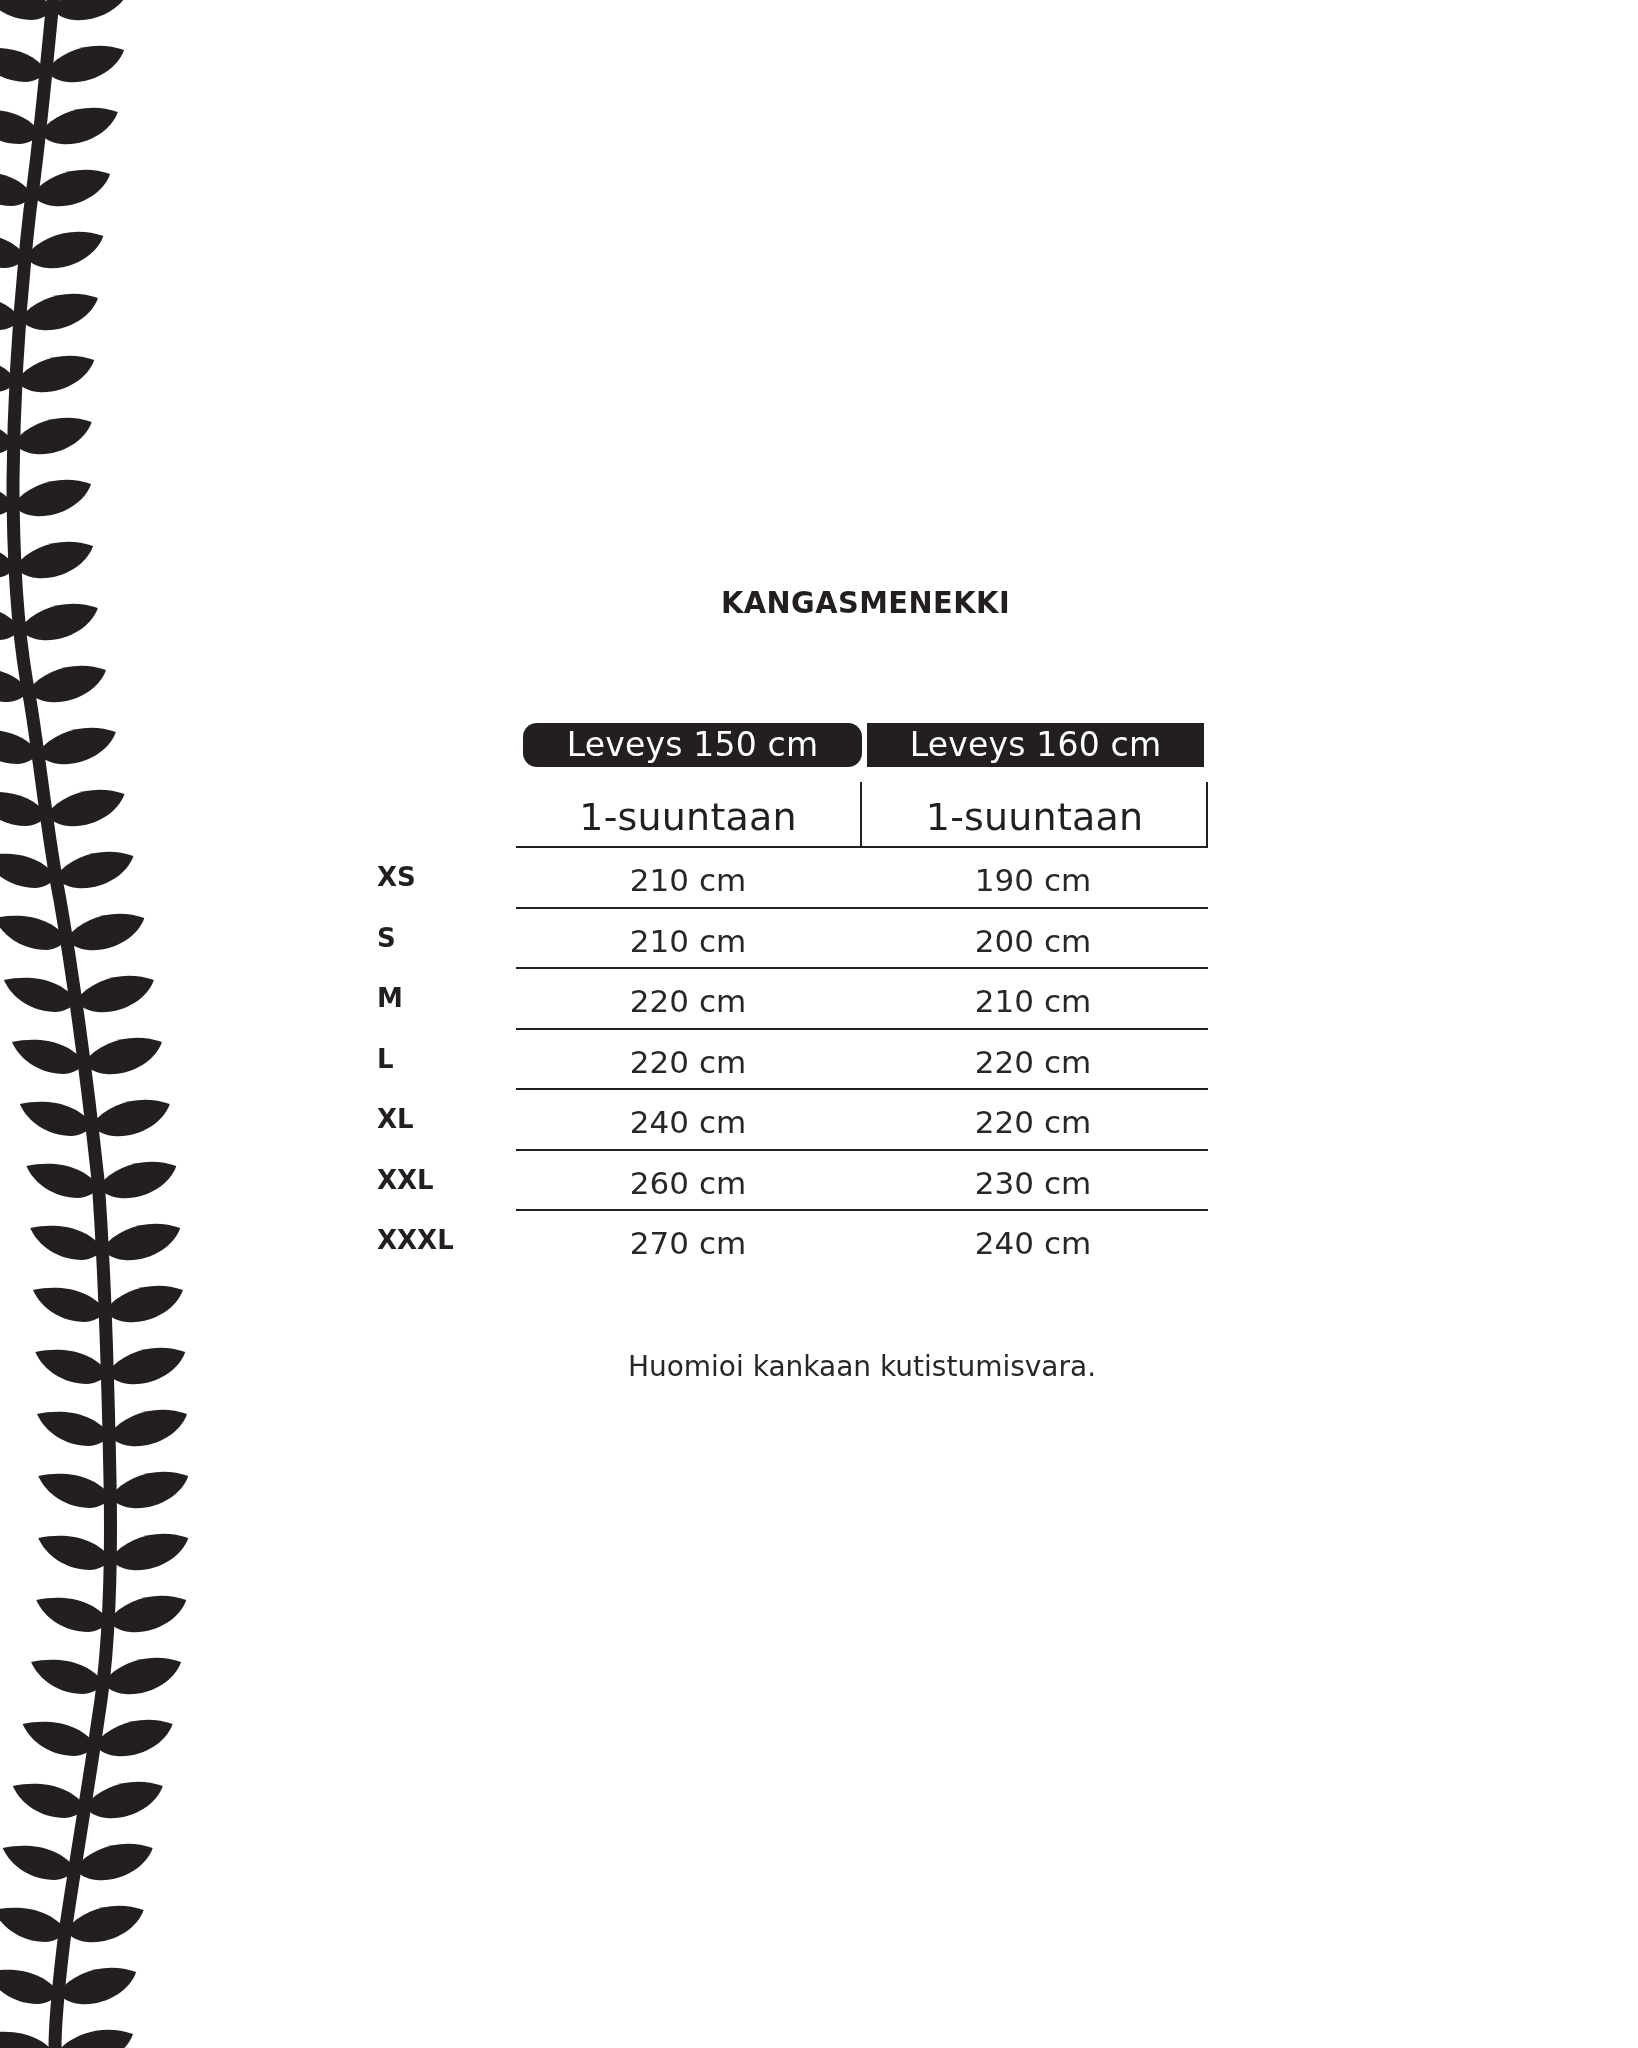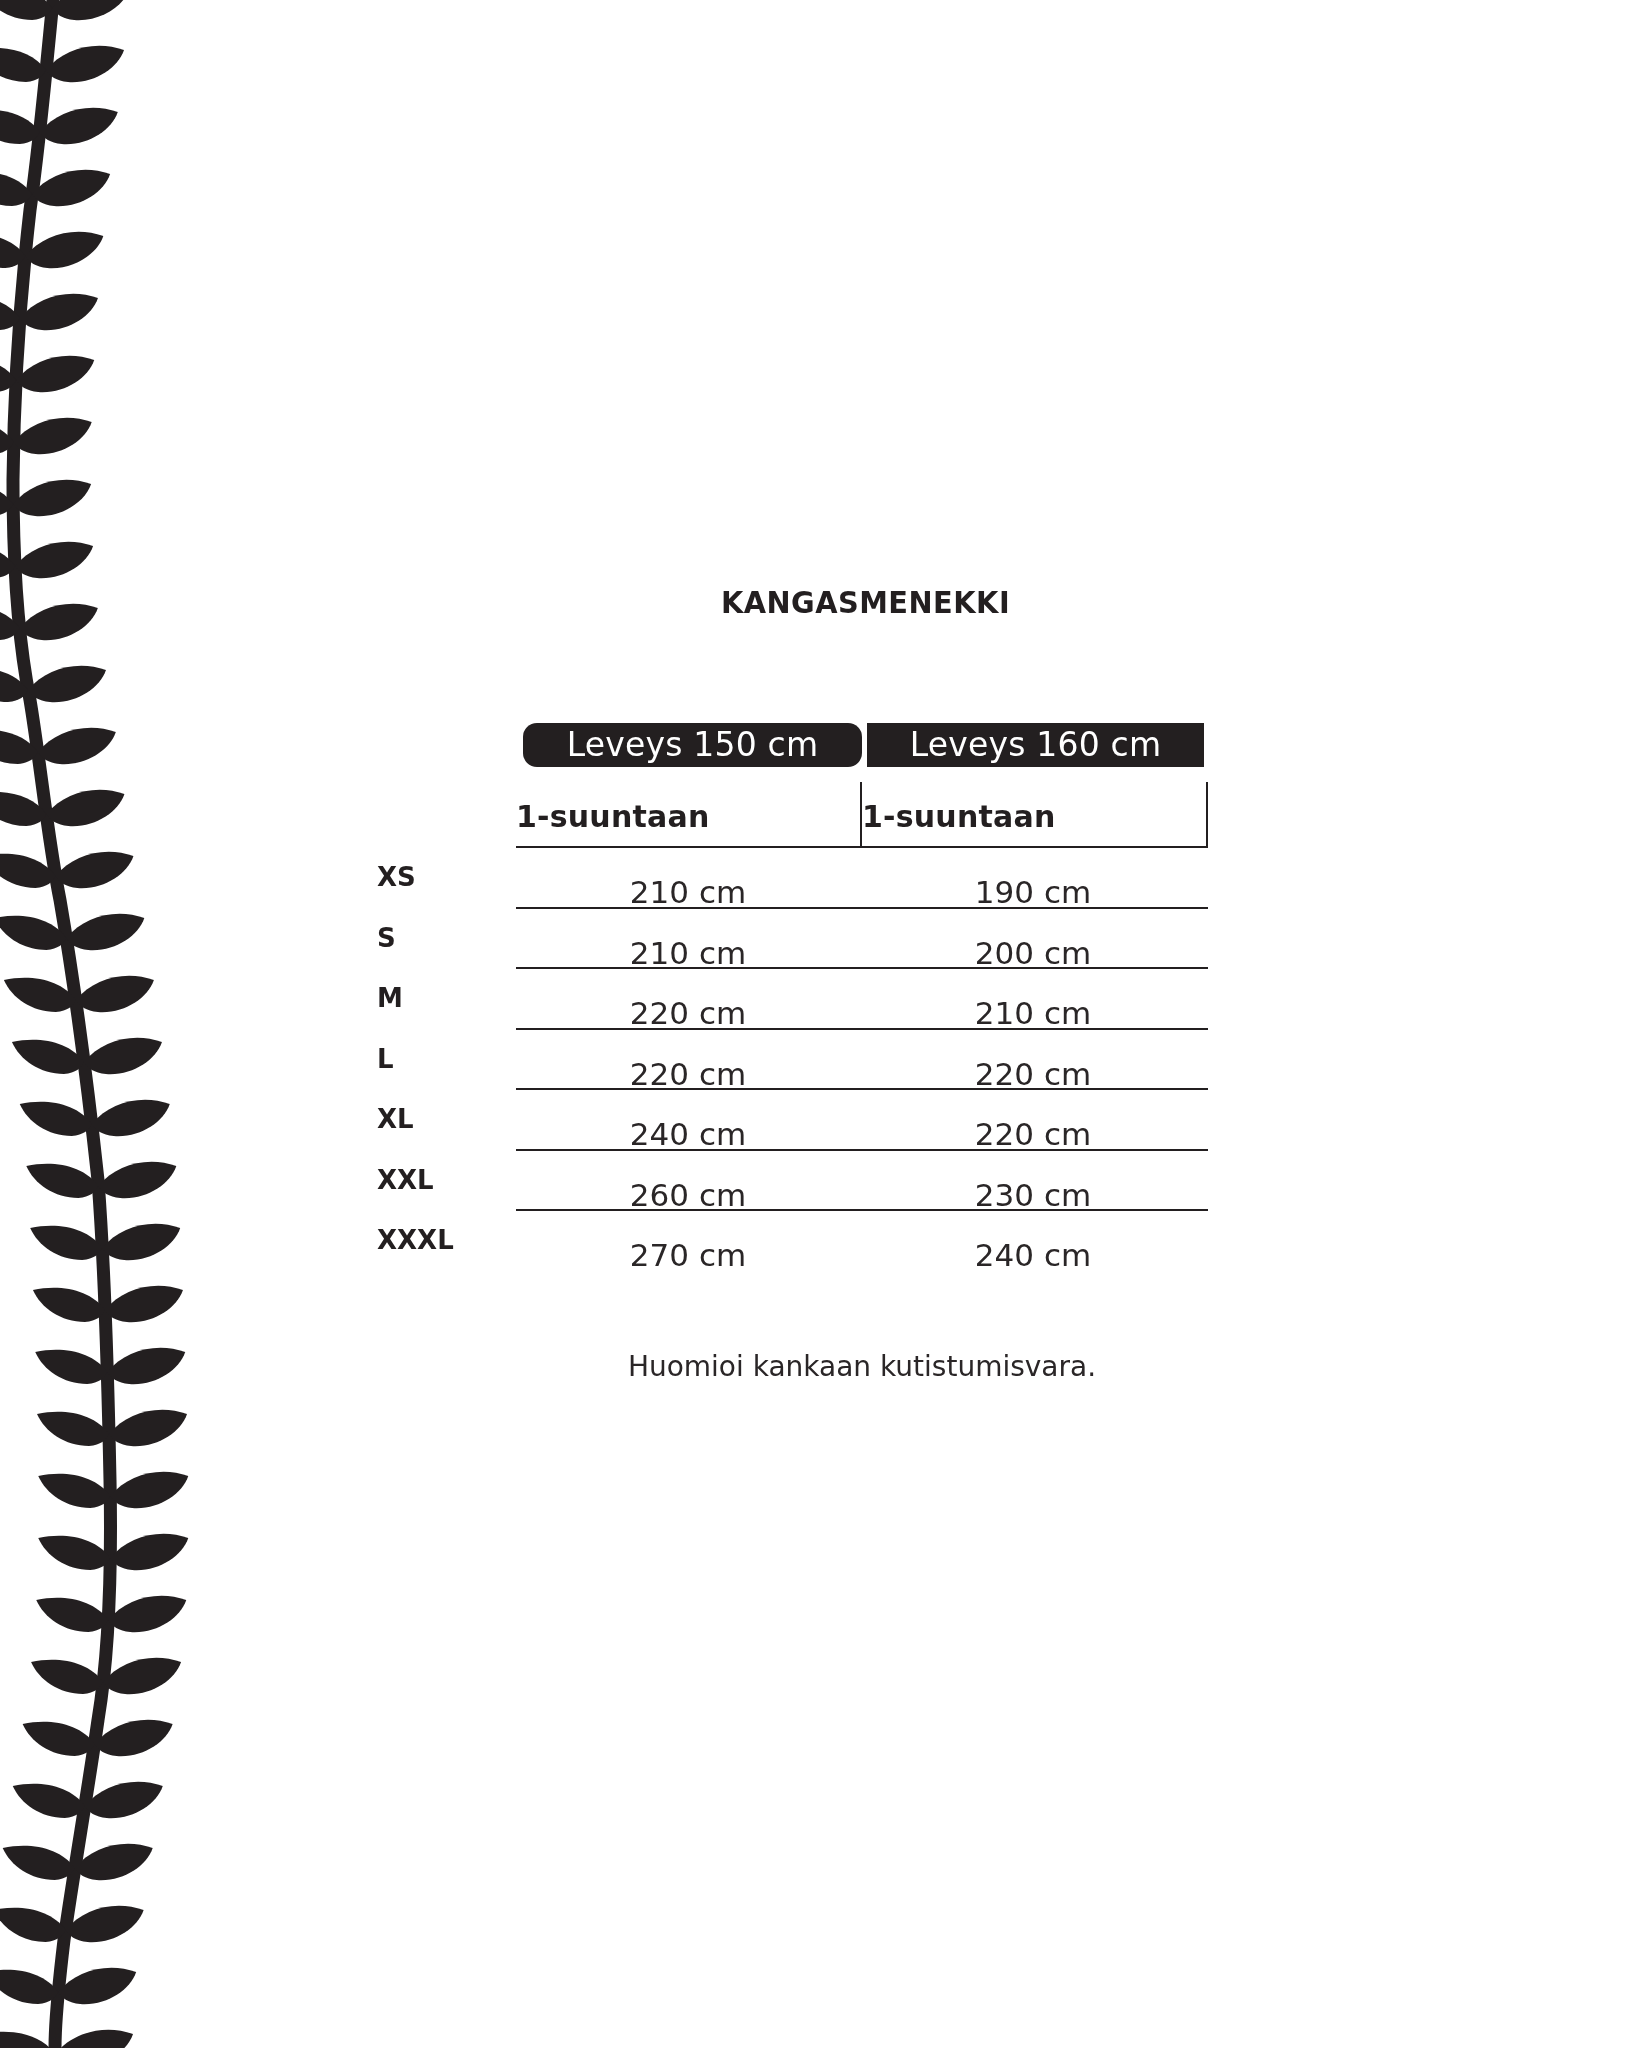--- a/index.html
+++ b/index.html
@@ -17,35 +17,35 @@
     }
     .title span { display: inline-block; }
     .hdr {
       position: absolute; top: 723px; height: 44px; background: #231f20; color: #fff;
       font-size: 33px; line-height: 44px; text-align: center; letter-spacing: 0.2px;
     }
     .hdr.c1 { left: 523px; width: 339px; border-radius: 14px; }
     .hdr.c2 { left: 867px; width: 337px; }
     .sub {
       position: absolute; top: 782px; height: 65px; line-height: 70px;
-      font-size: 30px; font-weight: bold; letter-spacing: 0.2px;
+      font-size: 38px; font-weight: normal; text-align: center; letter-spacing: 0.2px;
     }
     .sub.c1 { left: 516px; width: 344px; }
     .sub.c2 { left: 862px; width: 345px; }
     .vdiv { position: absolute; width: 2px; background: #231f20; top: 782px; height: 66px; }
     .vdiv.mid { left: 860px; }
     .vdiv.right { left: 1206px; }
     .rule { position: absolute; left: 516px; width: 692px; height: 2px; background: #231f20; }
     .size {
       position: absolute; left: 377px; width: 100px; 
       font-size: 26px; font-weight: bold; height: 40px; line-height: 40px;
     }
     .val {
       position: absolute; font-size: 31px; height: 40px; line-height: 40px;
-      text-align: center; width: 300px; color: #2a2627; margin-top: 12px;
+      text-align: center; width: 300px; color: #2a2627;
     }
     .val.c1 { left: 538px; }
     .val.c2 { left: 883px; text-align: center; }
     .note {
       position: absolute; left: 562px; width: 600px; top: 1350px;
       text-align: center; font-size: 28px; color: #2a2627;
     }
   </style>
 </head>
 <body>

